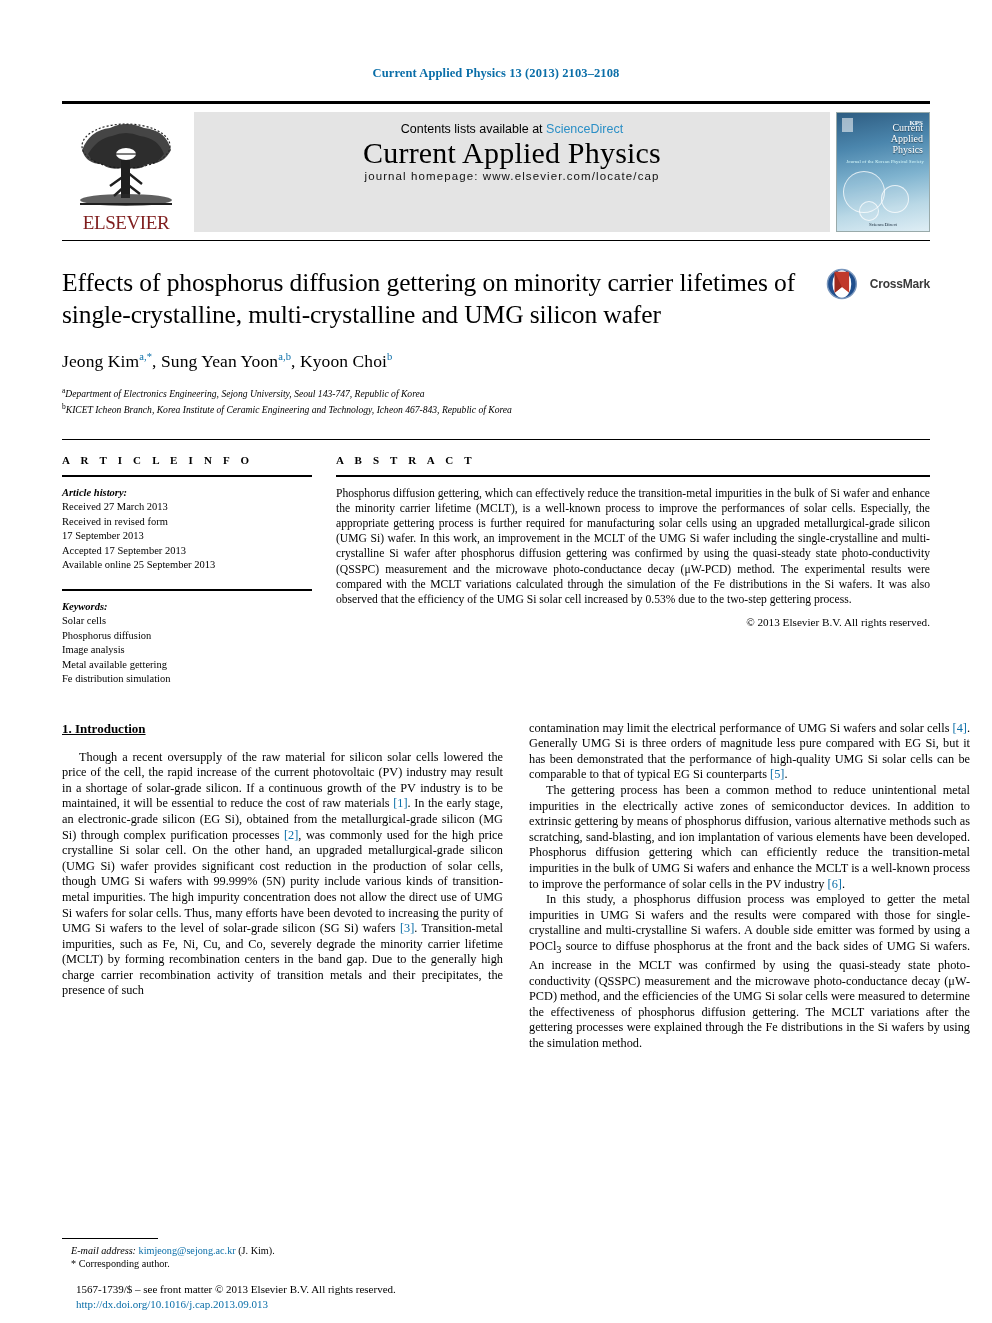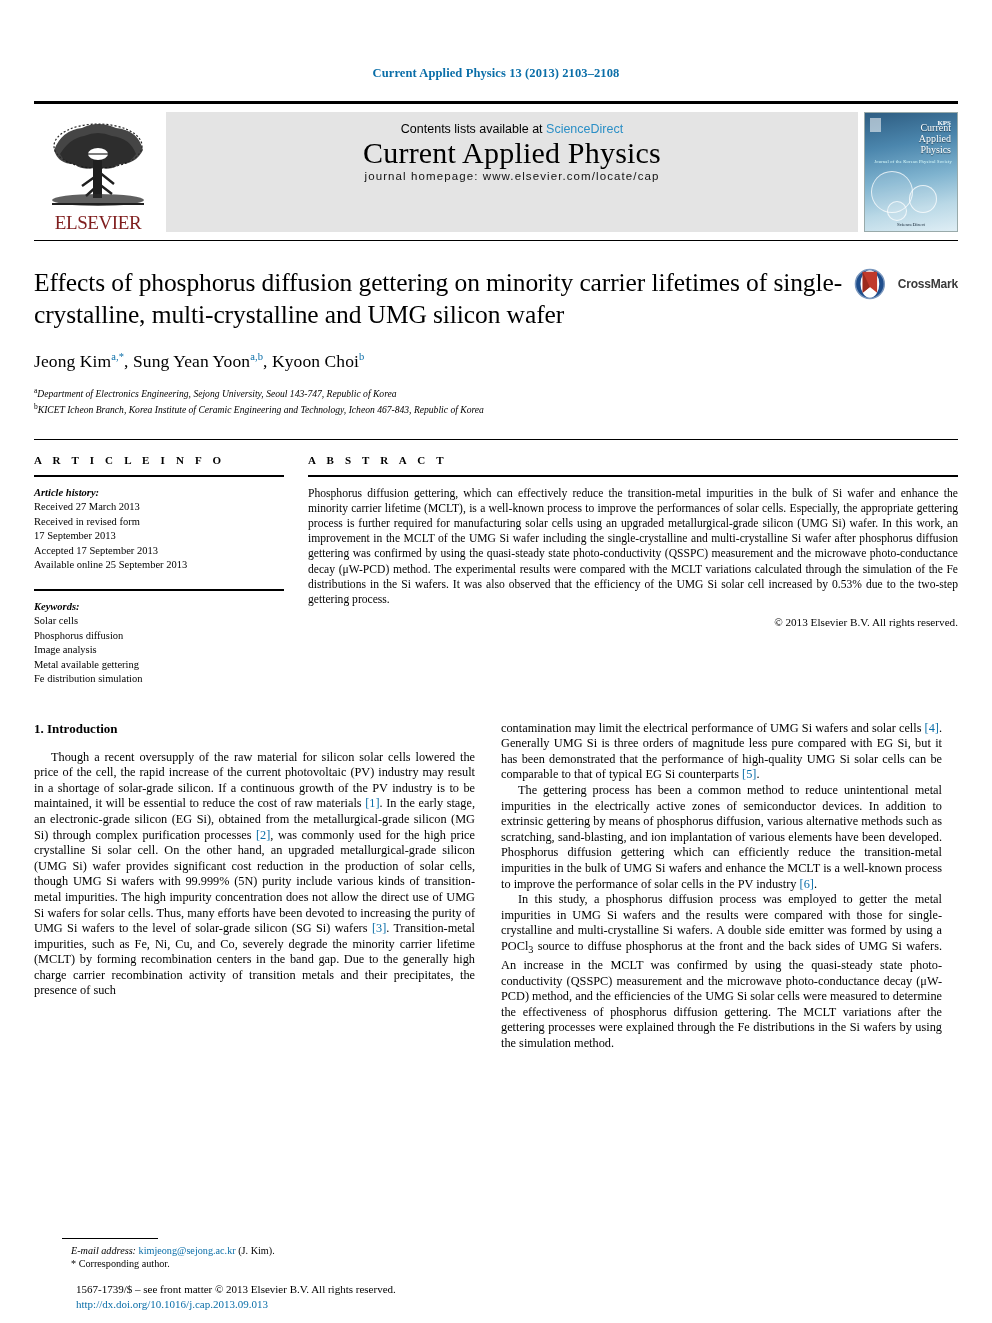--- a/index.html
+++ b/index.html
@@ -13,21 +13,21 @@
     font-family: "Liberation Serif", serif;
     color: #000000;
     position: relative;
     overflow: hidden;
   }
   .page {
     width: 992px;
     height: 1323px;
     position: relative;
     box-sizing: border-box;
-    padding: 0 34px;
+    padding: 0 62px;
   }
 
   
   .running-head {
     text-align: center;
     color: #0a6ea8;
     font-size: 12.5px;
     font-weight: bold;
     letter-spacing: .1px;
     padding-top: 66px;
@@ -238,20 +238,21 @@
     margin-top: 34px;
     display: flex;
     gap: 26px;
     position: relative;
   }
   .body-col { width: 441px; flex: 0 0 441px; }
   .sec-title {
     font-weight: bold;
     font-size: 13px;
     margin: 0 0 13px 0;
+    text-decoration: underline;
   }
   .body-col p {
     font-size: 12.3px;
     line-height: 15.6px;
     text-align: justify;
     margin: 0;
     text-indent: 17px;
     hyphens: auto;
   }
   .ref { color: #0a6ea8; }

